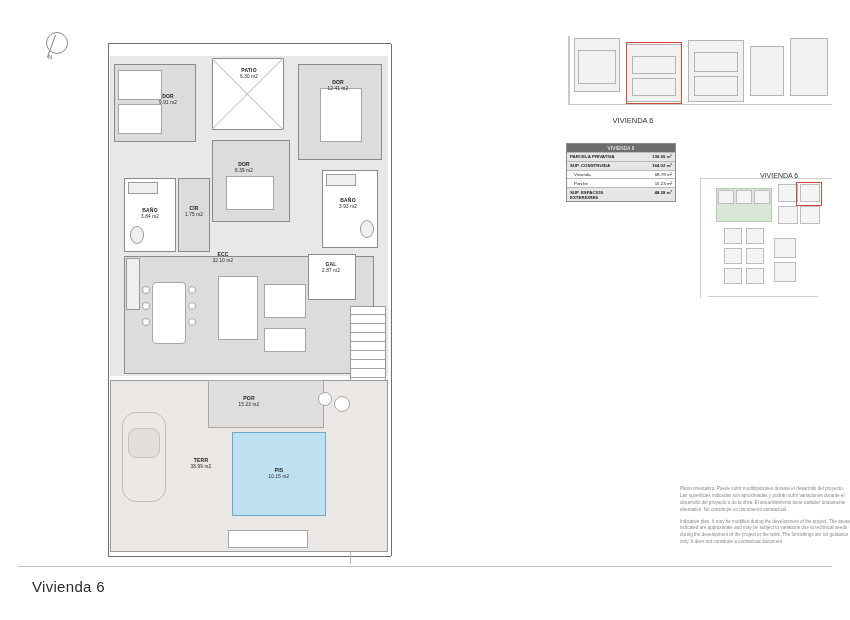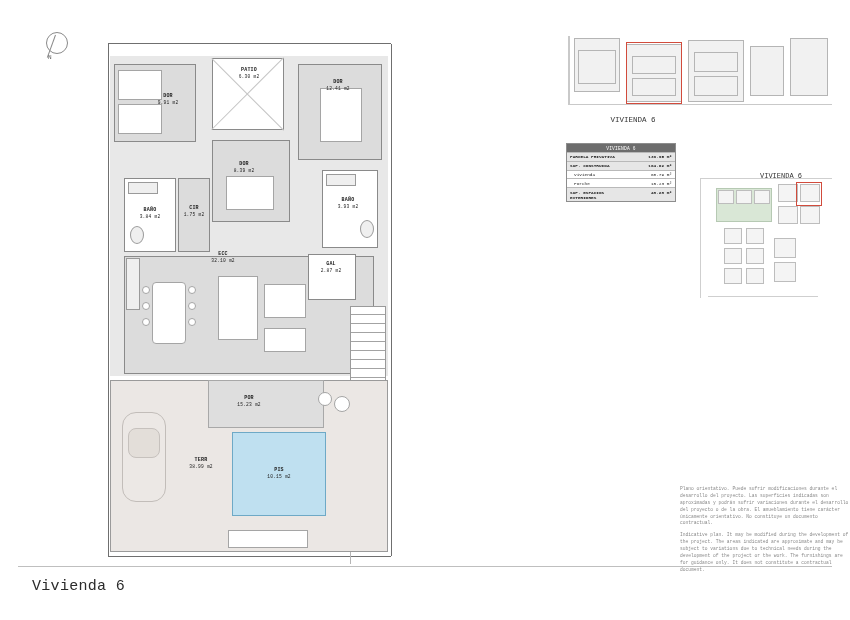--- a/index.html
+++ b/index.html
@@ -1,21 +1,21 @@
 <!DOCTYPE html>
 <html><head>
 <meta charset="utf-8">
 <style>
   html,body{margin:0;padding:0;}
   body{
     width:850px;height:620px;background:#ffffff;
     font-family:"Liberation Sans", sans-serif;
     color:#333;overflow:hidden;position:relative;
   }
-  .sheet{position:absolute;left:0;top:0;width:850px;height:620px;font-family:Liberation Mono, monospace;}
+  .sheet{position:absolute;left:0;top:0;width:850px;height:620px;}
 
   
   .bottom-rule{position:absolute;left:18px;top:566px;width:814px;height:1px;background:#bfbfbf;}
   .title-bottom{position:absolute;left:32px;top:578px;font-size:15px;color:#2b2b2b;letter-spacing:.3px;}
 
   
   .plan{position:absolute;left:108px;top:44px;width:282px;height:512px;}
   .plan-border{position:absolute;left:0;top:0;width:282px;height:512px;border-left:1.4px solid #6f6f6f;border-right:1.4px solid #6f6f6f;}
   .plan-border:before{content:"";position:absolute;left:-1.4px;top:-1px;width:283px;height:1.4px;background:#6f6f6f;}
   .plan-border:after{content:"";position:absolute;left:-1.4px;bottom:-1px;width:283px;height:1.4px;background:#6f6f6f;}

